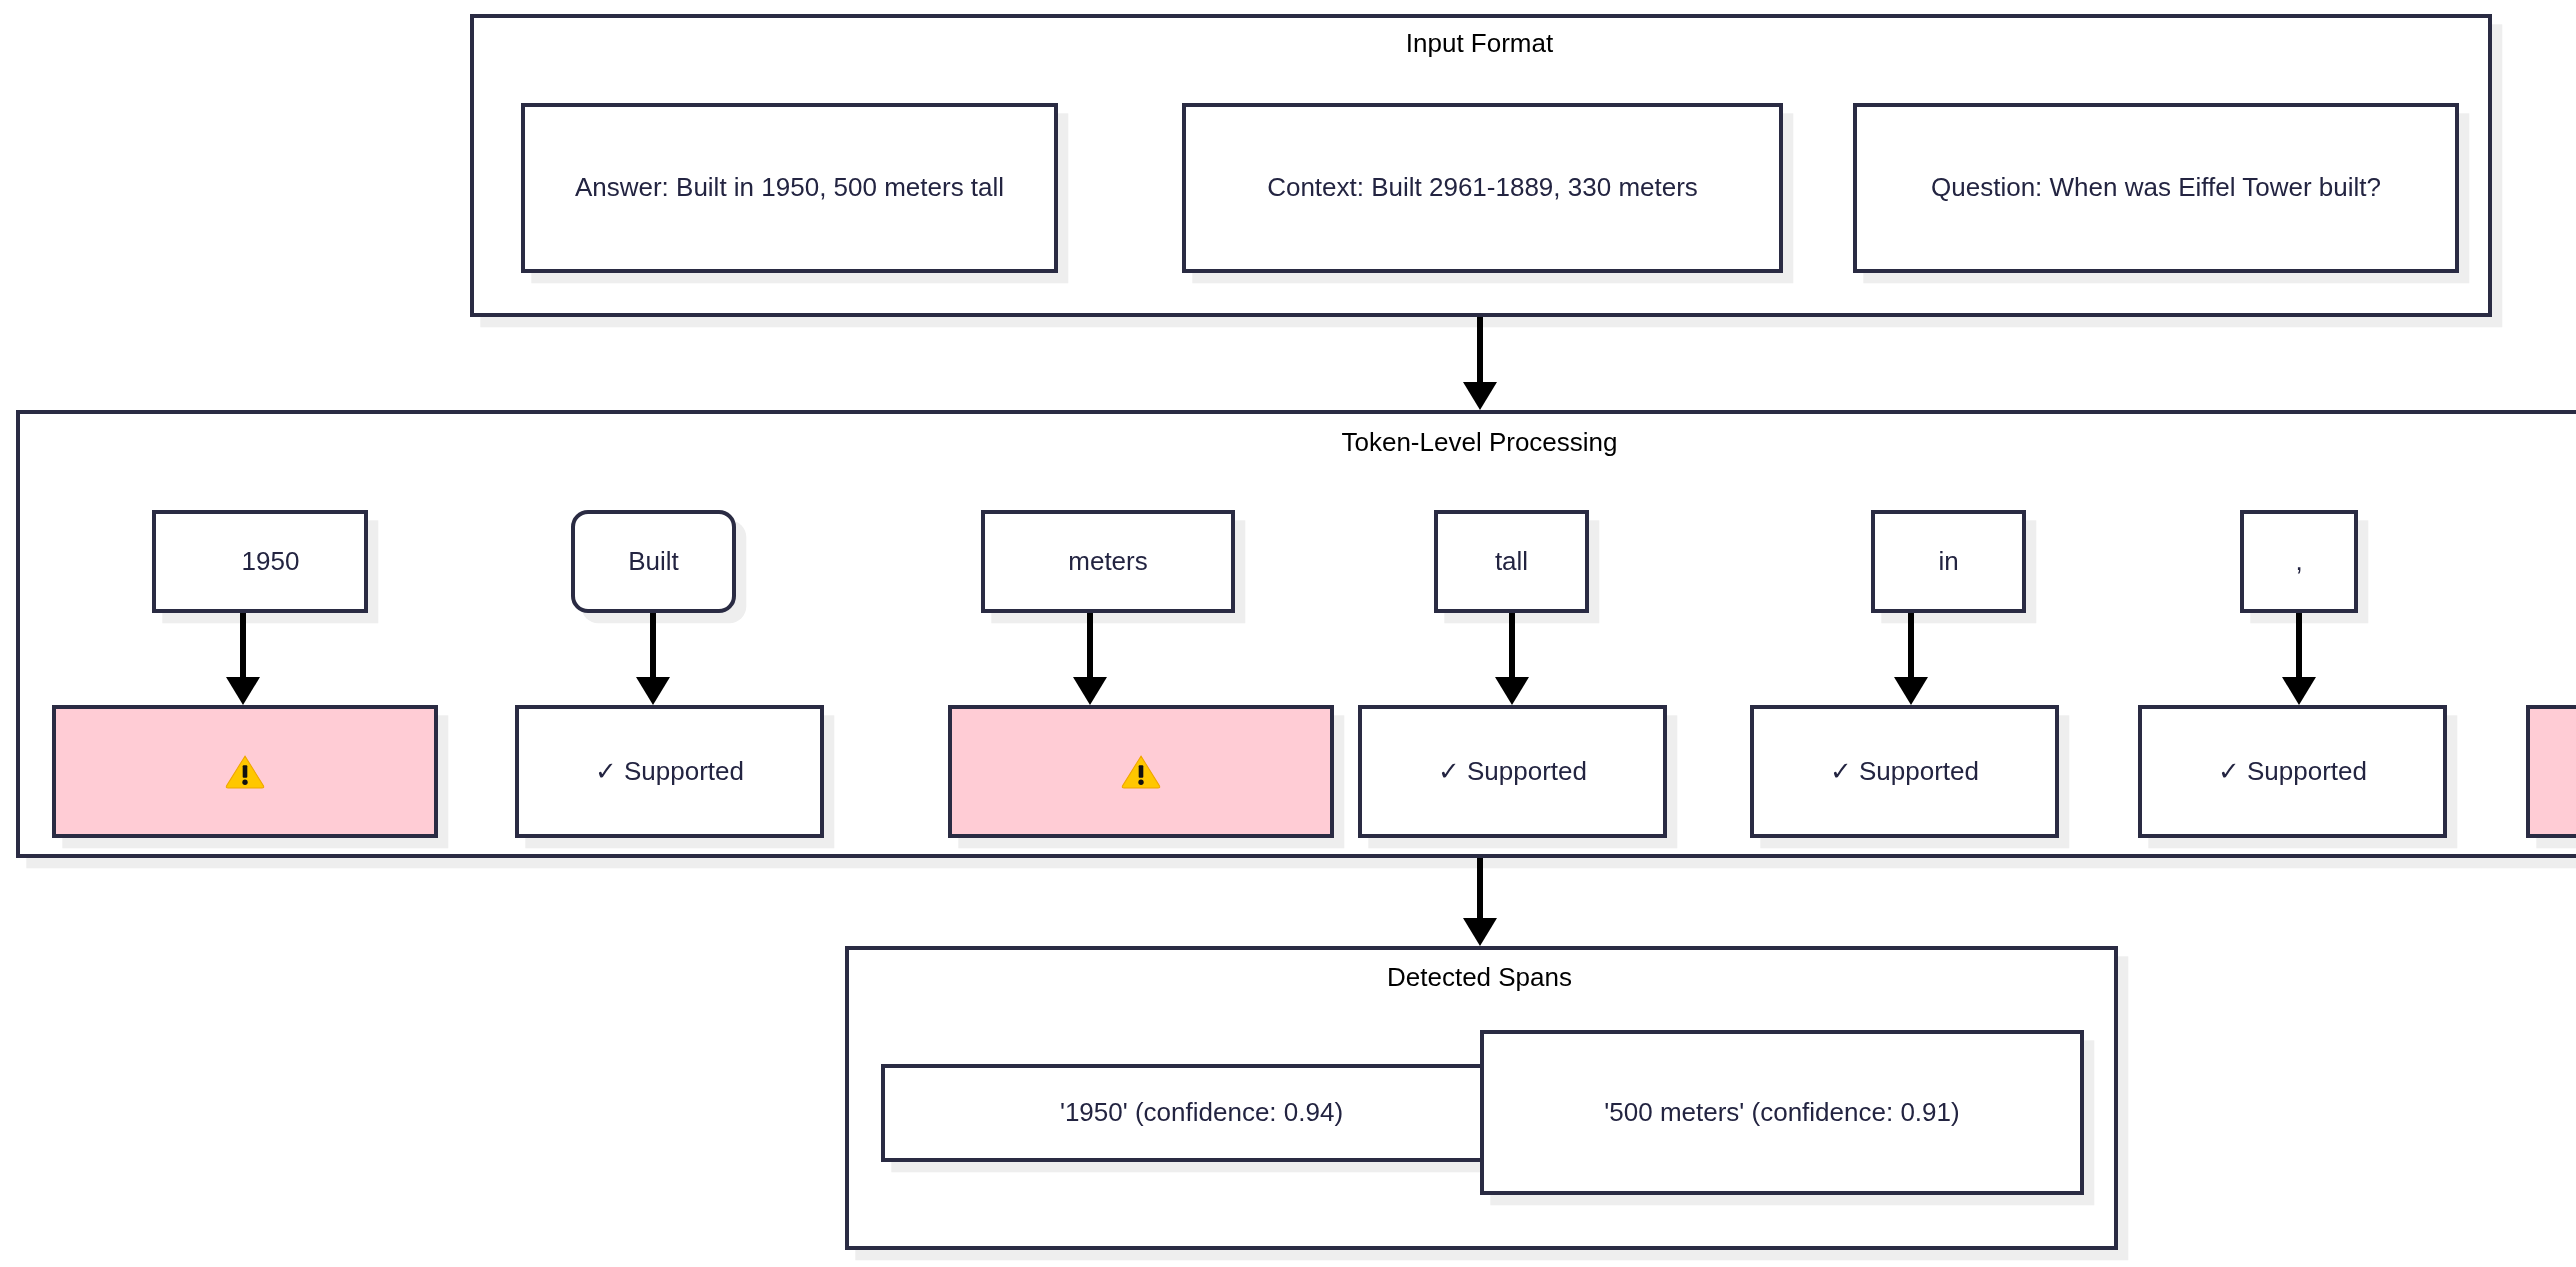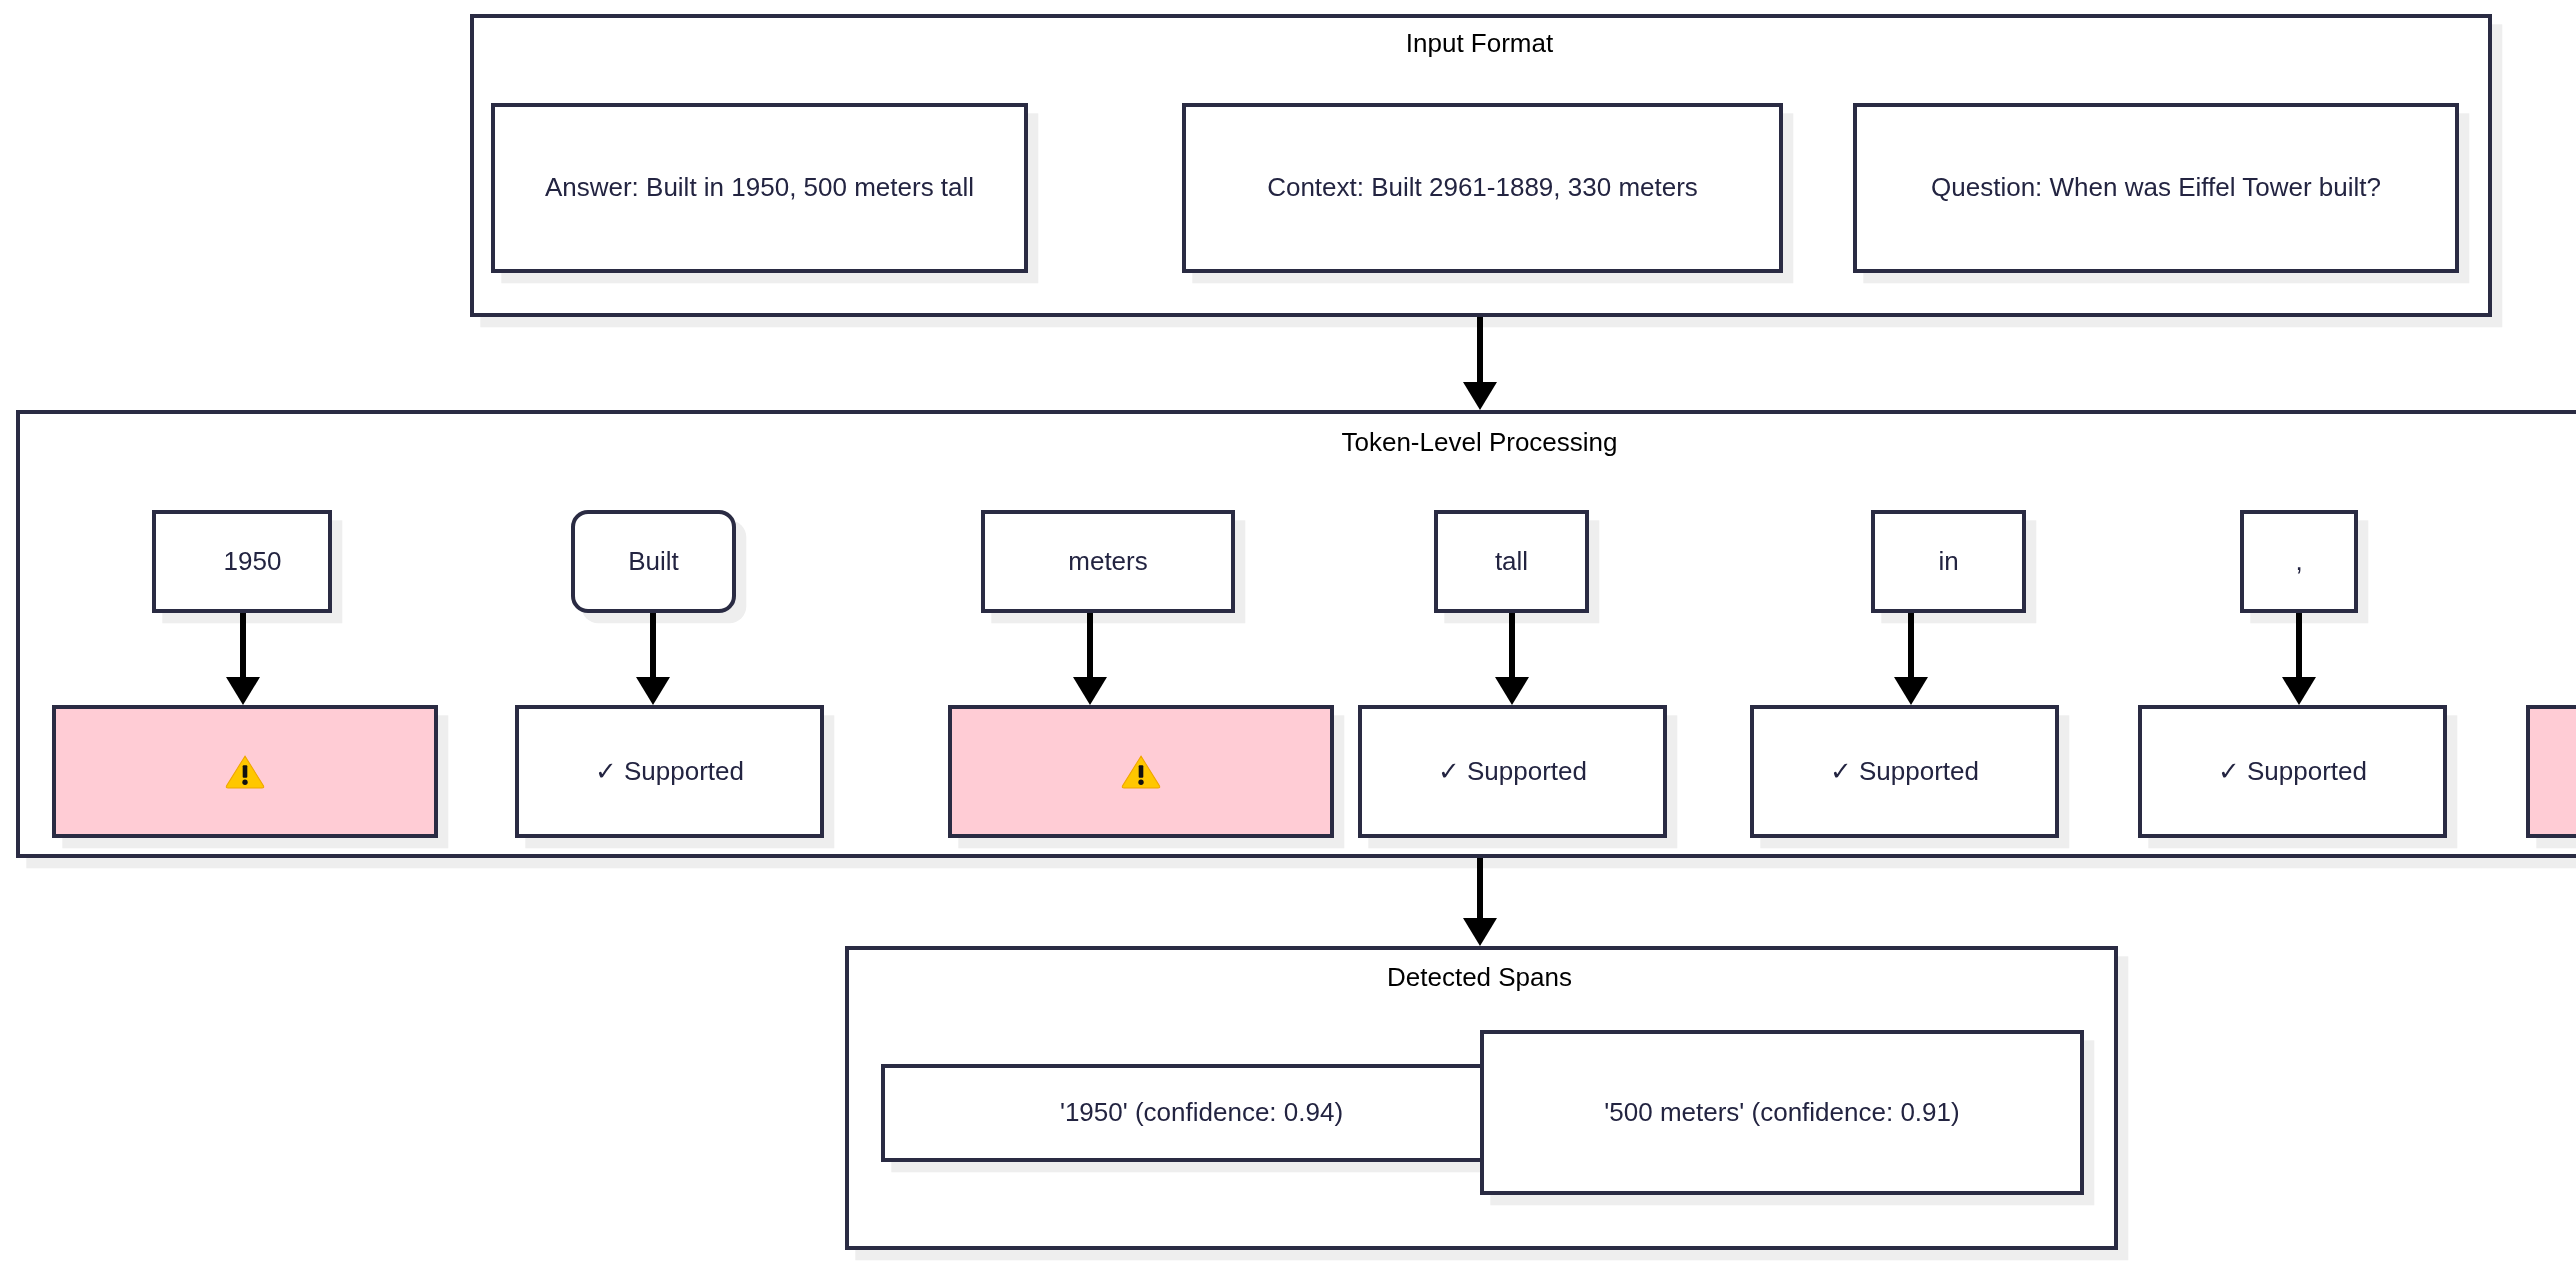--- a/index.html
+++ b/index.html
@@ -86,38 +86,38 @@
     width: 40px;
     height: 35px;
   }
   .warn-icon svg { display: block; width: 40px; height: 35px; }
 
   .check { font-size: 26px; }
 
   
   #input-group      { left: 470px;  top: 14.4px;   width: 2022px;  height: 303px; }
   #input-title      { top: 28px; }
-  #answer-node      { left: 491px;  top: 103px;  width: 537px;  height: 170px; }
+  #answer-node      { left: 521px;  top: 103px;  width: 537px;  height: 170px; }
   #context-node     { left: 1182px; top: 103px;  width: 601px;  height: 170px; }
   #question-node    { left: 1853px; top: 103px;  width: 606px;  height: 170px; }
 
   #token-group      { left: 15.5px;   top: 410px;  width: 2922px;  height: 448px; }
   #token-title      { top: 427px; }
 
   #spans-group      { left: 845px; top: 946px; width: 1273px;  height: 304px; }
   #spans-title      { top: 962px; }
   #span1-node       { left: 881px; top: 1064px; width: 641px;  height: 98px; }
   #span2-node       { left: 1480px; top: 1030px; width: 604px;  height: 165px; }
 
   
   .tok-node  { top: 510px;  height: 103px; }
   .stat-node { top: 705px; height: 133px; }
   .tok-arrow { top: 613px; height: 92px; }
 
-  .col-1 .tok-node { left: 152px;  width: 180px; padding-left: 21px; }
+  .col-1 .tok-node { left: 152px;  width: 216px; padding-left: 21px; }
   .col-2 .tok-node { left: 571px; width: 165px; border-radius: 17px; }
   .col-3 .tok-node { left: 981px; width: 254px; }
   .col-4 .tok-node { left: 1434px; width: 155px; }
   .col-5 .tok-node { left: 1841px; width: 155px; margin-left: 30px; }
   .col-6 .tok-node { left: 2240px; width: 118px; }
 
   .col-1 .stat-node { left: 52px;  width: 386px; }
   .col-2 .stat-node { left: 515px; width: 309px; }
   .col-3 .stat-node { left: 948px; width: 386px; }
   .col-4 .stat-node { left: 1358px; width: 309px; }

